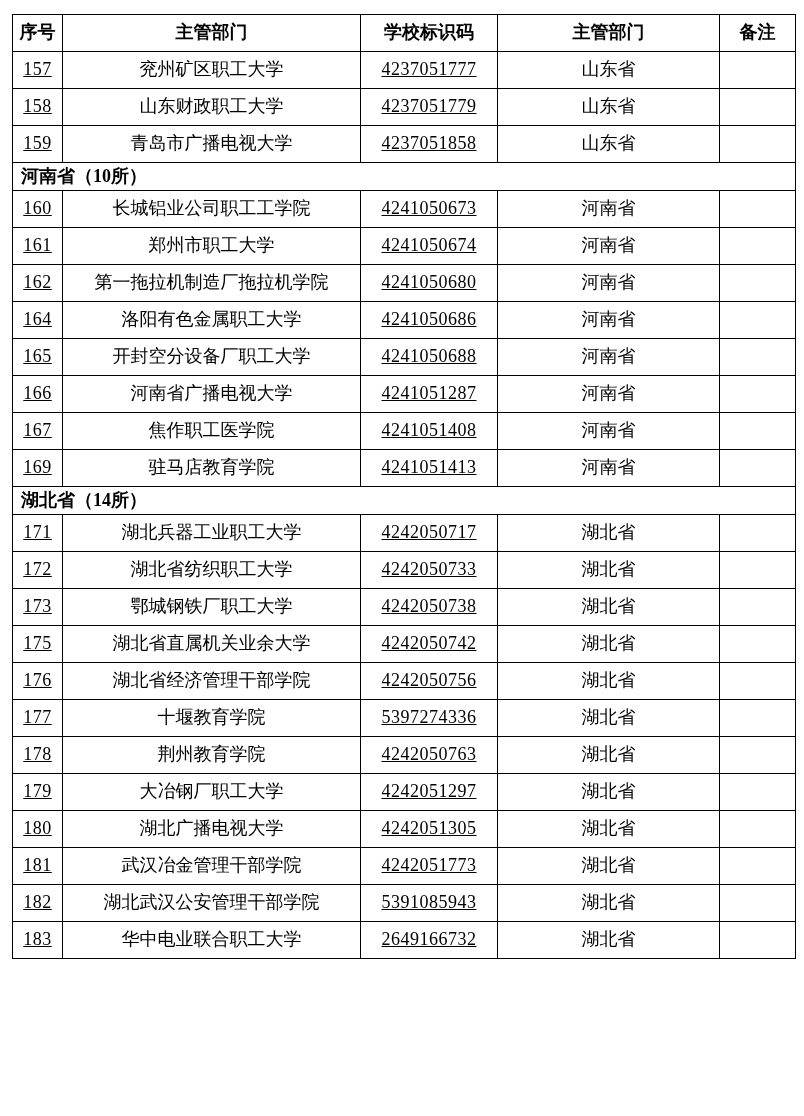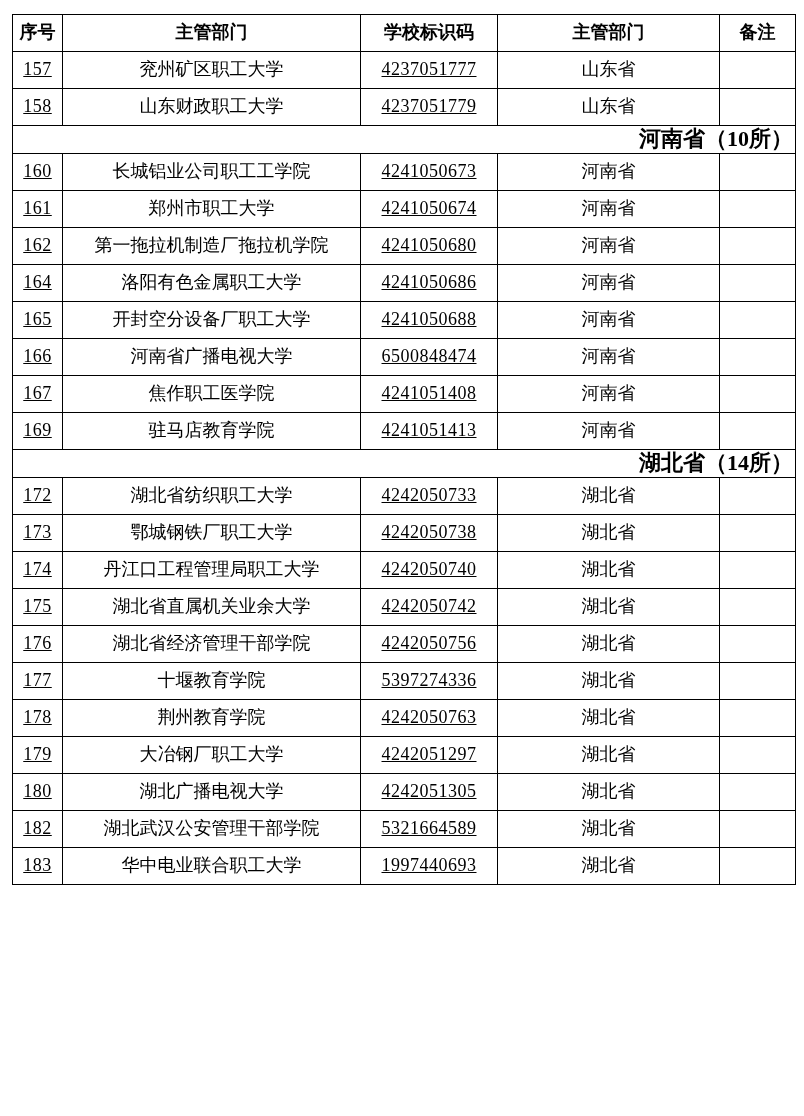--- a/index.html
+++ b/index.html
@@ -51,24 +51,24 @@
     height: 36px;
   }
   .school-table td.cell-code,
   .school-table td.cell-no {
     font-family: "Liberation Serif", "DejaVu Serif", serif;
     letter-spacing: 0.5px;
     text-decoration: underline;
   }
   .school-table tr.section-row td {
     height: 27px;
-    text-align: right;
+    text-align: left;
     font-weight: bold;
-    padding-left: 2px;
-    font-size: 22px;
+    padding-left: 8px;
+    font-size: 18px;
   }
 </style>
 </head>
 <body>
 
 <div class="page">
   <table class="school-table">
     <colgroup>
       <col class="col-no">
       <col class="col-name">
@@ -93,20 +93,27 @@
           <td class="cell-dept">山东省</td>
           <td class="cell-note"></td>
         </tr>
         <tr class="data-row">
           <td class="cell-no">158</td>
           <td class="cell-name">山东财政职工大学</td>
           <td class="cell-code">4237051779</td>
           <td class="cell-dept">山东省</td>
           <td class="cell-note"></td>
         </tr>
+        <tr class="data-row">
+          <td class="cell-no">159</td>
+          <td class="cell-name">青岛市广播电视大学</td>
+          <td class="cell-code">4237051858</td>
+          <td class="cell-dept">山东省</td>
+          <td class="cell-note"></td>
+        </tr>
         <tr class="section-row">
           <td colspan="5">河南省（10所）</td>
         </tr>
         <tr class="data-row">
           <td class="cell-no">160</td>
           <td class="cell-name">长城铝业公司职工工学院</td>
           <td class="cell-code">4241050673</td>
           <td class="cell-dept">河南省</td>
           <td class="cell-note"></td>
         </tr>
@@ -134,21 +141,21 @@
         <tr class="data-row">
           <td class="cell-no">165</td>
           <td class="cell-name">开封空分设备厂职工大学</td>
           <td class="cell-code">4241050688</td>
           <td class="cell-dept">河南省</td>
           <td class="cell-note"></td>
         </tr>
         <tr class="data-row">
           <td class="cell-no">166</td>
           <td class="cell-name">河南省广播电视大学</td>
-          <td class="cell-code">6500848474</td>
+          <td class="cell-code">4241051287</td>
           <td class="cell-dept">河南省</td>
           <td class="cell-note"></td>
         </tr>
         <tr class="data-row">
           <td class="cell-no">167</td>
           <td class="cell-name">焦作职工医学院</td>
           <td class="cell-code">4241051408</td>
           <td class="cell-dept">河南省</td>
           <td class="cell-note"></td>
         </tr>
@@ -156,41 +163,41 @@
           <td class="cell-no">169</td>
           <td class="cell-name">驻马店教育学院</td>
           <td class="cell-code">4241051413</td>
           <td class="cell-dept">河南省</td>
           <td class="cell-note"></td>
         </tr>
         <tr class="section-row">
           <td colspan="5">湖北省（14所）</td>
         </tr>
         <tr class="data-row">
+          <td class="cell-no">171</td>
+          <td class="cell-name">湖北兵器工业职工大学</td>
+          <td class="cell-code">4242050717</td>
+          <td class="cell-dept">湖北省</td>
+          <td class="cell-note"></td>
+        </tr>
+        <tr class="data-row">
           <td class="cell-no">172</td>
           <td class="cell-name">湖北省纺织职工大学</td>
           <td class="cell-code">4242050733</td>
           <td class="cell-dept">湖北省</td>
           <td class="cell-note"></td>
         </tr>
         <tr class="data-row">
           <td class="cell-no">173</td>
           <td class="cell-name">鄂城钢铁厂职工大学</td>
           <td class="cell-code">4242050738</td>
           <td class="cell-dept">湖北省</td>
           <td class="cell-note"></td>
         </tr>
         <tr class="data-row">
-          <td class="cell-no">174</td>
-          <td class="cell-name">丹江口工程管理局职工大学</td>
-          <td class="cell-code">4242050740</td>
-          <td class="cell-dept">湖北省</td>
-          <td class="cell-note"></td>
-        </tr>
-        <tr class="data-row">
           <td class="cell-no">175</td>
           <td class="cell-name">湖北省直属机关业余大学</td>
           <td class="cell-code">4242050742</td>
           <td class="cell-dept">湖北省</td>
           <td class="cell-note"></td>
         </tr>
         <tr class="data-row">
           <td class="cell-no">176</td>
           <td class="cell-name">湖北省经济管理干部学院</td>
           <td class="cell-code">4242050756</td>
@@ -219,28 +226,35 @@
           <td class="cell-note"></td>
         </tr>
         <tr class="data-row">
           <td class="cell-no">180</td>
           <td class="cell-name">湖北广播电视大学</td>
           <td class="cell-code">4242051305</td>
           <td class="cell-dept">湖北省</td>
           <td class="cell-note"></td>
         </tr>
         <tr class="data-row">
+          <td class="cell-no">181</td>
+          <td class="cell-name">武汉冶金管理干部学院</td>
+          <td class="cell-code">4242051773</td>
+          <td class="cell-dept">湖北省</td>
+          <td class="cell-note"></td>
+        </tr>
+        <tr class="data-row">
           <td class="cell-no">182</td>
           <td class="cell-name">湖北武汉公安管理干部学院</td>
-          <td class="cell-code">5321664589</td>
+          <td class="cell-code">5391085943</td>
           <td class="cell-dept">湖北省</td>
           <td class="cell-note"></td>
         </tr>
         <tr class="data-row">
           <td class="cell-no">183</td>
           <td class="cell-name">华中电业联合职工大学</td>
-          <td class="cell-code">1997440693</td>
+          <td class="cell-code">2649166732</td>
           <td class="cell-dept">湖北省</td>
           <td class="cell-note"></td>
         </tr>
       </tbody>
   </table>
 </div>
 
 </body></html>

